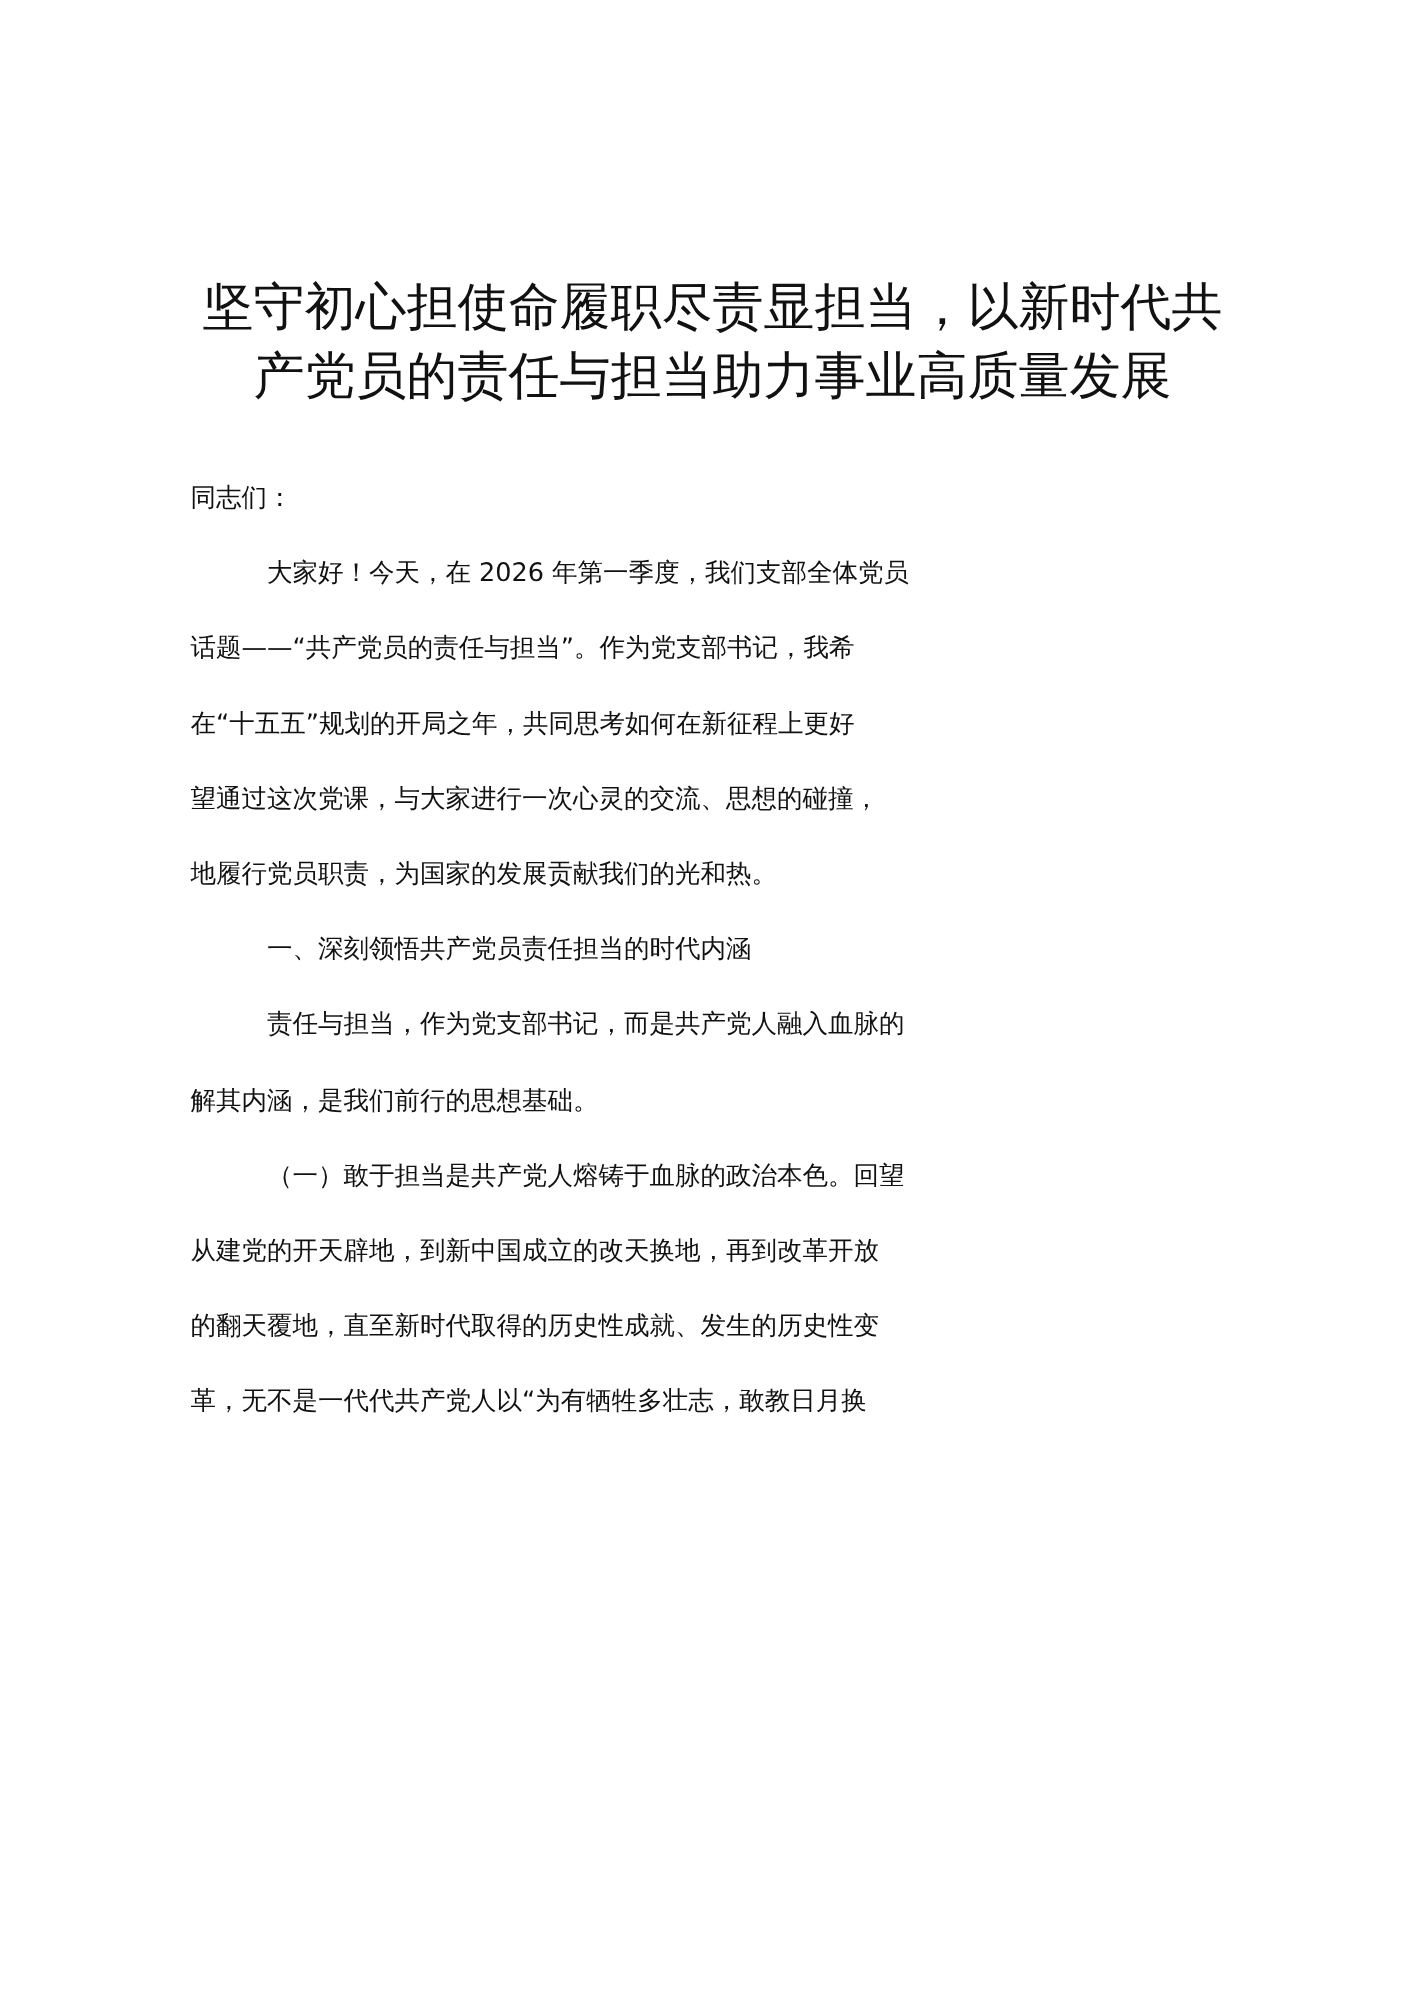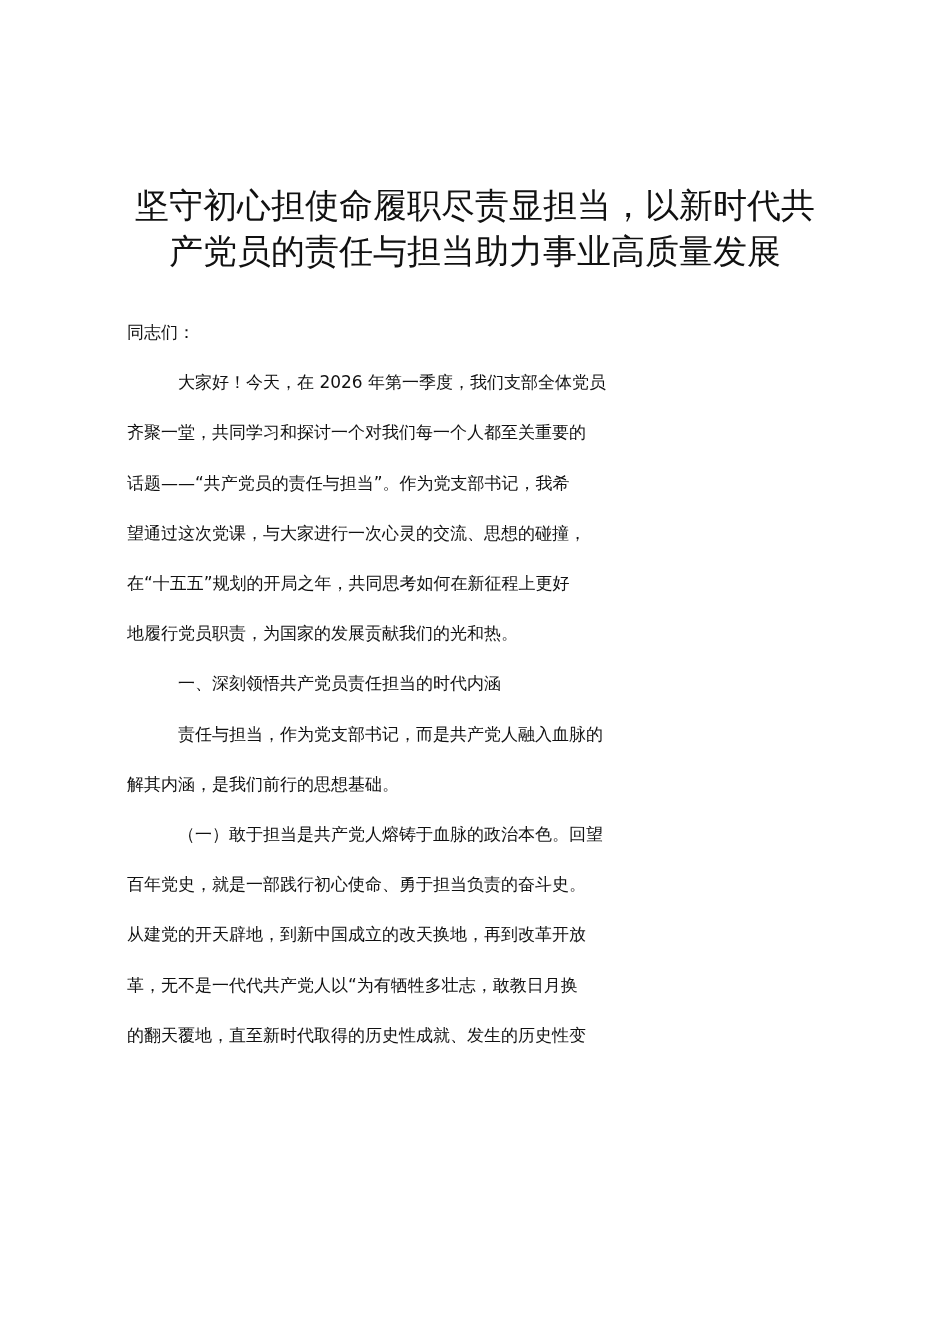--- a/index.html
+++ b/index.html
@@ -60,35 +60,33 @@
   <h1 class="title">
     <div>坚守初心担使命履职尽责显担当，以新时代共</div>
     <div>产党员的责任与担当助力事业高质量发展</div>
   </h1>
 
   <div class="body-text">
     <p>同志们：</p>
 
     <div>
       <p class="indent">大家好！今天，在 2026 年第一季度，我们支部全体党员</p>
-      <p>齐聚一堂，共同学习和探讨一个对我们每一个人都至关重要的</p>
       <p>话题——“共产党员的责任与担当”。作为党支部书记，我希</p>
+      <p>在“十五五”规划的开局之年，共同思考如何在新征程上更好</p>
       <p>望通过这次党课，与大家进行一次心灵的交流、思想的碰撞，</p>
-      <p>在“十五五”规划的开局之年，共同思考如何在新征程上更好</p>
       <p>地履行党员职责，为国家的发展贡献我们的光和热。</p>
     </div>
 
     <p class="indent">一、深刻领悟共产党员责任担当的时代内涵</p>
 
     <div>
       <p class="indent">责任与担当，作为党支部书记，而是共产党人融入血脉的</p>
       <p>解其内涵，是我们前行的思想基础。</p>
     </div>
 
     <div>
       <p class="indent">（一）敢于担当是共产党人熔铸于血脉的政治本色。回望</p>
-      <p>百年党史，就是一部践行初心使命、勇于担当负责的奋斗史。</p>
       <p>从建党的开天辟地，到新中国成立的改天换地，再到改革开放</p>
+      <p>的翻天覆地，直至新时代取得的历史性成就、发生的历史性变</p>
       <p>革，无不是一代代共产党人以“为有牺牲多壮志，敢教日月换</p>
-      <p>的翻天覆地，直至新时代取得的历史性成就、发生的历史性变</p>
     </div>
   </div>
 </div>
 
 </body></html>

